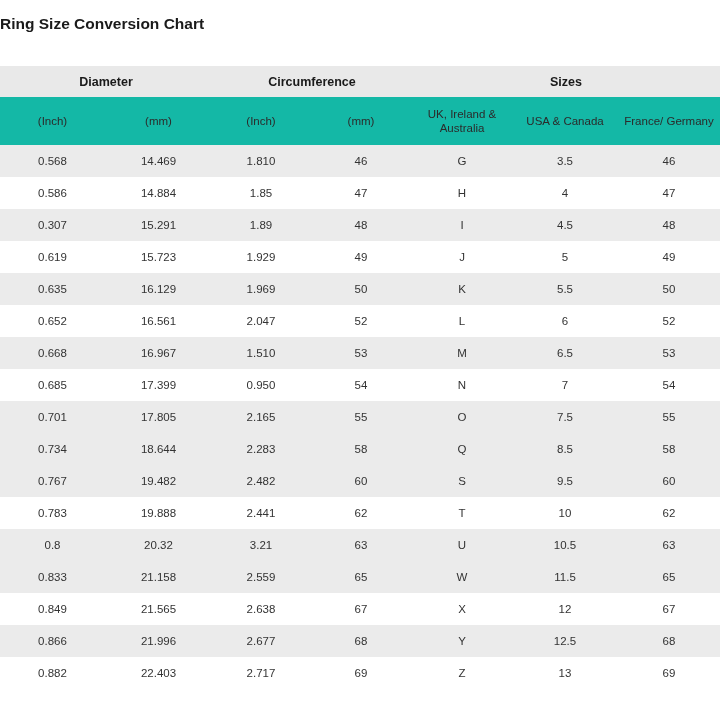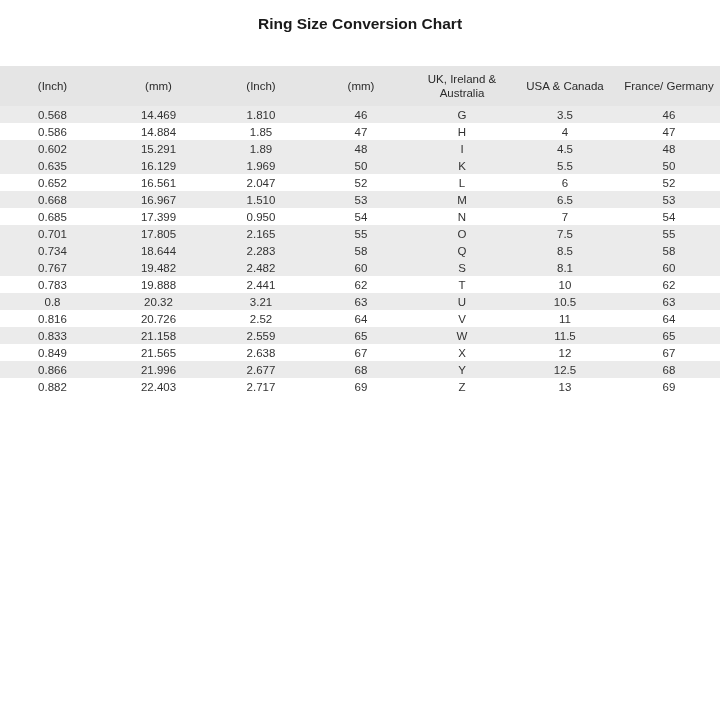--- a/index.html
+++ b/index.html
@@ -10,21 +10,20 @@
   }
   *{ box-sizing:border-box; margin:0; padding:0; }
   html,body{
     width:720px; height:720px;
     background:#ffffff;
     font-family:"Liberation Sans", sans-serif;
     overflow:hidden;
   }
   .page-title{
     margin-top:13px;
-    text-align:center;
     font-size:15.5px;
     font-weight:bold;
     color:var(--heading);
     line-height:22px;
   }
   table.ring-table{
     margin-top:31px;
     width:720px;
     border-collapse:collapse;
     table-layout:fixed;
@@ -34,34 +33,34 @@
     height:31px;
   }
   tr.group-header-row th{
     font-size:12.5px;
     font-weight:bold;
     color:var(--heading);
     text-align:center;
     vertical-align:middle;
   }
   tr.sub-header-row{
-    background:#e5e5e5;
-    height:40px;
+    background:#14b8a6;
+    height:48px;
   }
   tr.sub-header-row th{
     font-size:11.5px;
     font-weight:normal;
     color:#2b2b2b;
     text-align:center;
     vertical-align:middle;
     line-height:14px;
     padding:0 4px;
   }
   tbody tr{
-    height:17px;
+    height:32px;
   }
   tbody tr.stripe{
     background:var(--stripe);
   }
   tbody td{
     font-size:11.5px;
     color:var(--text);
     text-align:center;
     vertical-align:middle;
     white-space:nowrap;
@@ -76,20 +75,25 @@
   <colgroup>
     <col style="width:105px">
     <col style="width:107px">
     <col style="width:98px">
     <col style="width:102px">
     <col style="width:100px">
     <col style="width:106px">
     <col style="width:102px">
   </colgroup>
   <thead>
+    <tr class="group-header-row">
+      <th colspan="2">Diameter</th>
+      <th colspan="2">Circumference</th>
+      <th colspan="3">Sizes</th>
+    </tr>
     <tr class="sub-header-row">
       <th>(Inch)</th>
       <th>(mm)</th>
       <th>(Inch)</th>
       <th>(mm)</th>
       <th>UK, Ireland &amp; Australia</th>
       <th>USA &amp; Canada</th>
       <th>France/ Germany</th>
     </tr>
   </thead>
@@ -106,27 +110,36 @@
       <tr>
         <td>0.586</td>
         <td>14.884</td>
         <td>1.85</td>
         <td>47</td>
         <td>H</td>
         <td>4</td>
         <td>47</td>
       </tr>
       <tr class="stripe">
-        <td>0.602</td>
+        <td>0.307</td>
         <td>15.291</td>
         <td>1.89</td>
         <td>48</td>
         <td>I</td>
         <td>4.5</td>
         <td>48</td>
+      </tr>
+      <tr>
+        <td>0.619</td>
+        <td>15.723</td>
+        <td>1.929</td>
+        <td>49</td>
+        <td>J</td>
+        <td>5</td>
+        <td>49</td>
       </tr>
       <tr class="stripe">
         <td>0.635</td>
         <td>16.129</td>
         <td>1.969</td>
         <td>50</td>
         <td>K</td>
         <td>5.5</td>
         <td>50</td>
       </tr>
@@ -174,50 +187,41 @@
         <td>Q</td>
         <td>8.5</td>
         <td>58</td>
       </tr>
       <tr class="stripe">
         <td>0.767</td>
         <td>19.482</td>
         <td>2.482</td>
         <td>60</td>
         <td>S</td>
-        <td>8.1</td>
+        <td>9.5</td>
         <td>60</td>
       </tr>
       <tr>
         <td>0.783</td>
         <td>19.888</td>
         <td>2.441</td>
         <td>62</td>
         <td>T</td>
         <td>10</td>
         <td>62</td>
       </tr>
       <tr class="stripe">
         <td>0.8</td>
         <td>20.32</td>
         <td>3.21</td>
         <td>63</td>
         <td>U</td>
         <td>10.5</td>
         <td>63</td>
       </tr>
-      <tr>
-        <td>0.816</td>
-        <td>20.726</td>
-        <td>2.52</td>
-        <td>64</td>
-        <td>V</td>
-        <td>11</td>
-        <td>64</td>
-      </tr>
       <tr class="stripe">
         <td>0.833</td>
         <td>21.158</td>
         <td>2.559</td>
         <td>65</td>
         <td>W</td>
         <td>11.5</td>
         <td>65</td>
       </tr>
       <tr>

